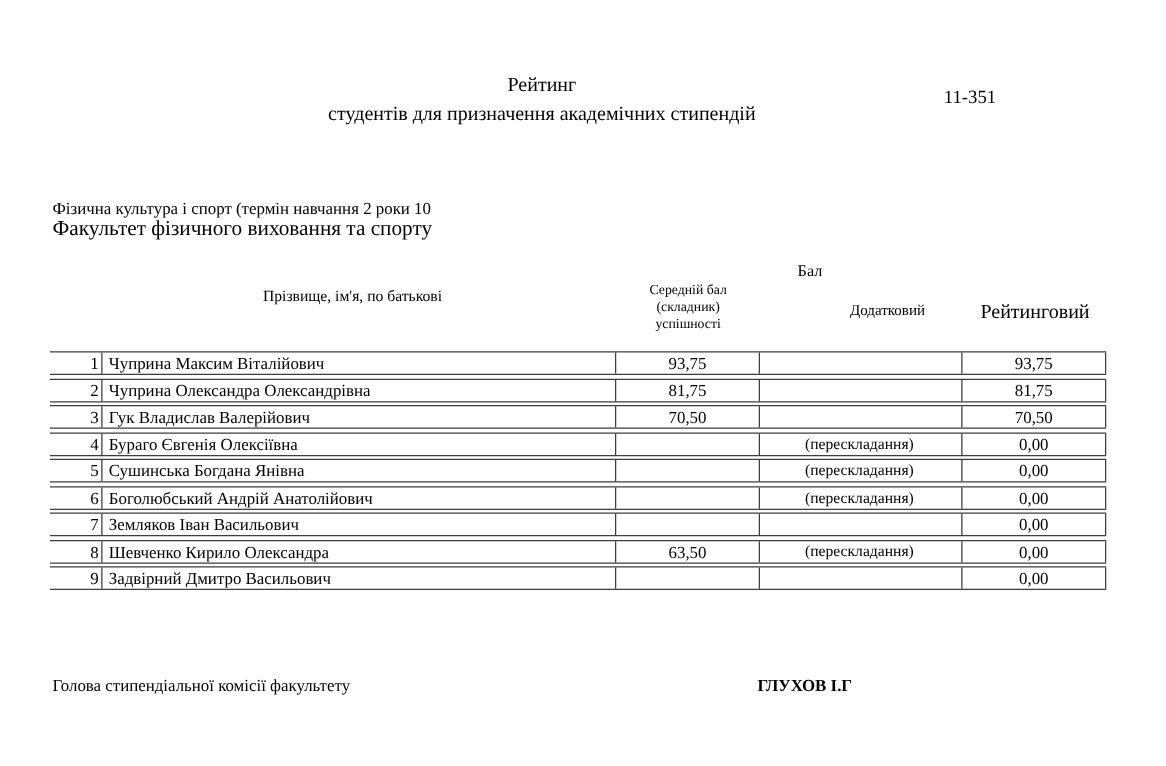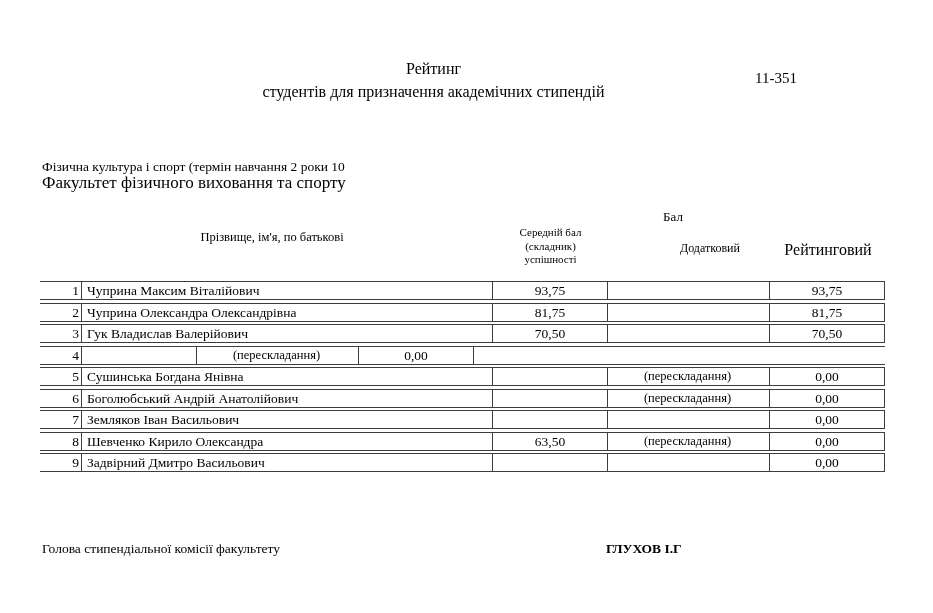--- a/index.html
+++ b/index.html
@@ -42,22 +42,22 @@
     font-size: 17px;
     margin-top: 38px;
   }
   .faculty-program {
     position: absolute;
     top: 159px;
     left: 42px;
     font-size: 13.5px;
   }
   .hdr { position: absolute; text-align: center; }
-  .hdr-name   { top: 230px; left: 122px; width: 300px; font-size: 12.5px; text-align: center; }
-  .hdr-bal    { top: 209px; left: 608px; width: 130px; font-size: 13px; }
+  .hdr-name   { top: 230px; left: 132px; width: 300px; font-size: 12.5px; text-align: center; }
+  .hdr-bal    { top: 209px; left: 583px; width: 130px; font-size: 13px; }
   .hdr-avg    { top: 226px; left: 493px; width: 115px; font-size: 11px; line-height: 13.5px; white-space: pre-line; }
   .hdr-add    { top: 241px; left: 645px; width: 130px; font-size: 12px; }
   .hdr-rating { top: 241px; left: 763px; width: 130px; font-size: 16px; }
   .tbl {
     position: absolute;
     top: 281px;
     left: 40px;
     width: 845px;
   }
   .trow {
@@ -137,20 +137,21 @@
   <div class="trow">
     <div class="c num">3</div>
     <div class="c name">Гук Владислав Валерійович</div>
     <div class="c avg">70,50</div>
     <div class="c add"></div>
     <div class="c rating">70,50</div>
   </div>
 
   <div class="trow">
     <div class="c num">4</div>
+    <div class="c name">Бураго Євгенія Олексіївна</div>
     <div class="c avg"></div>
     <div class="c add">(перескладання)</div>
     <div class="c rating">0,00</div>
   </div>
 
   <div class="trow">
     <div class="c num">5</div>
     <div class="c name">Сушинська Богдана Янівна</div>
     <div class="c avg"></div>
     <div class="c add">(перескладання)</div>

